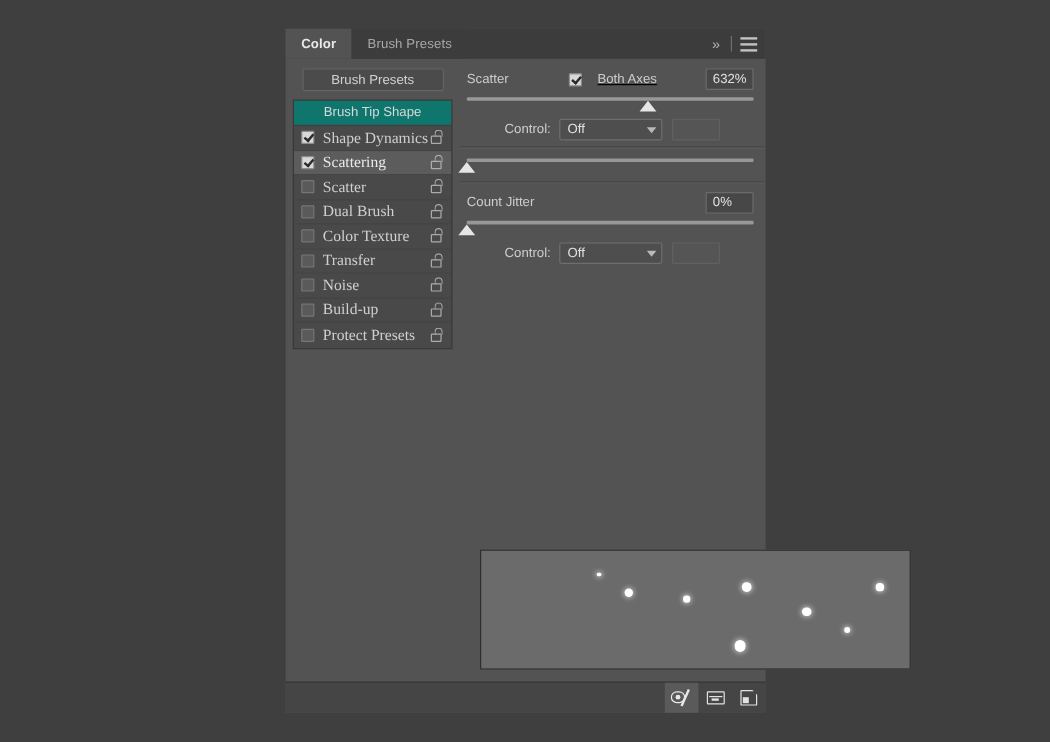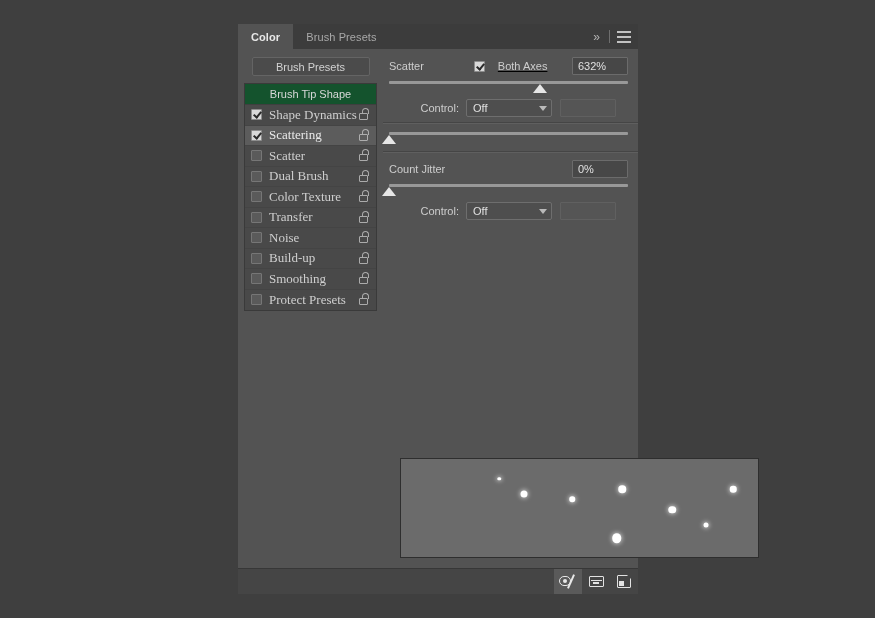--- a/index.html
+++ b/index.html
@@ -130,21 +130,21 @@
     border: 1px solid #3a3a3a;
     box-sizing: border-box;
   }
   .opt-head {
     height: 20px;
     display: flex;
     align-items: center;
     justify-content: center;
     font-size: 11px;
     color: #d8d8d8;
-    background: #14532d;
+    background: #0f766e;
     border-bottom: 1px solid #3f3f3f;
     cursor: pointer;
   }
   .opt-row {
     height: 20.5px;
     display: flex;
     align-items: center;
     padding: 0 5px 0 6px;
     box-sizing: border-box;
     border-bottom: 1px solid #444444;
@@ -246,21 +246,21 @@
   .inline-check {
     display: flex;
     align-items: center;
     gap: 6px;
     margin-left: 50px;
     cursor: pointer;
     text-decoration: underline;
   }
 
   .num-field {
-    width: 56px;
+    width: 40px;
     height: 18px;
     background: #474747;
     border: 1px solid #6b6b6b;
     border-radius: 1px;
     color: #e0e0e0;
     font-size: 11px;
     display: flex;
     align-items: center;
     padding-left: 5px;
     box-sizing: border-box;
@@ -499,28 +499,20 @@
               <span class="cb unchecked"></span>
               <span class="opt-label">Noise</span>
               <span class="lock-icon">
                 <span class="shackle"></span>
                 <span class="bodyb"></span>
               </span>
             </div>
             <div class="opt-row">
               <span class="cb unchecked"></span>
               <span class="opt-label">Build-up</span>
-              <span class="lock-icon">
-                <span class="shackle"></span>
-                <span class="bodyb"></span>
-              </span>
-            </div>
-            <div class="opt-row">
-              <span class="cb unchecked"></span>
-              <span class="opt-label">Smoothing</span>
               <span class="lock-icon">
                 <span class="shackle"></span>
                 <span class="bodyb"></span>
               </span>
             </div>
             <div class="opt-row">
               <span class="cb unchecked"></span>
               <span class="opt-label">Protect Presets</span>
               <span class="lock-icon">
                 <span class="shackle"></span>

